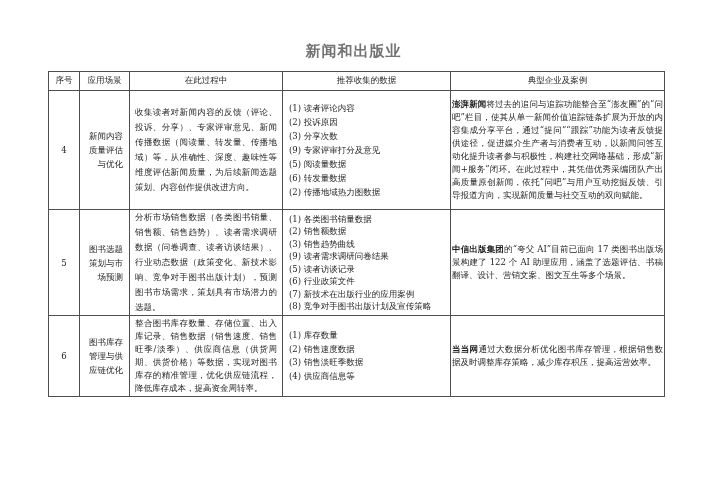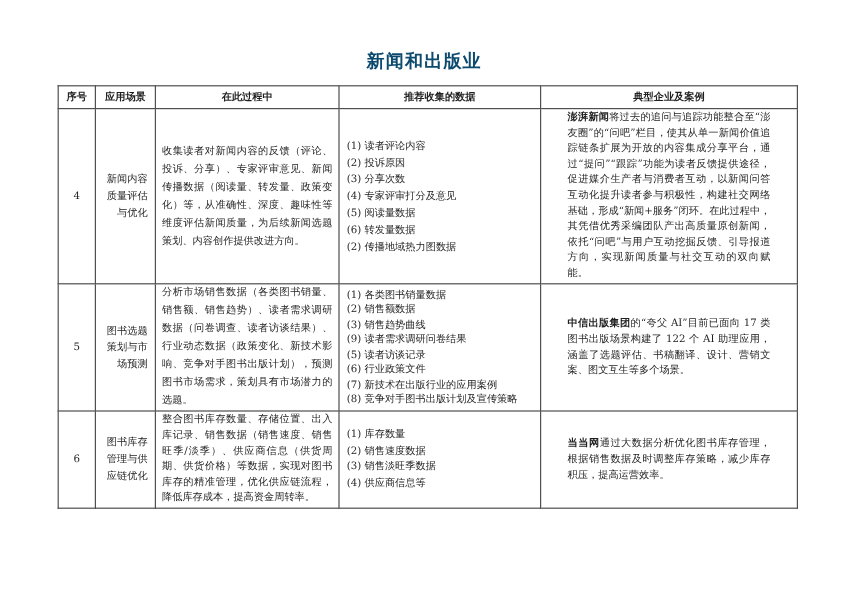--- a/index.html
+++ b/index.html
@@ -2,50 +2,50 @@
 <html><head>
 <meta charset="utf-8">
 <style>
   html,body{
     margin:0;padding:0;width:707px;height:500px;background:#ffffff;overflow:hidden;
     font-family:"DejaVu Serif","Liberation Serif",serif;color:#1f1f1f;
   }
   .page{width:707px;height:500px;position:relative;}
   .title{
     position:absolute;top:42px;left:0;width:707px;text-align:center;
-    font-size:15px;font-weight:bold;color:#0c4a6e;letter-spacing:1px;
+    font-size:15px;font-weight:bold;color:#737373;letter-spacing:1px;
   }
   table.doc{
     position:absolute;top:71px;left:48px;width:616px;
     border-collapse:collapse;table-layout:fixed;
   }
   col.w-idx{width:31px}
   col.w-scene{width:50px}
   col.w-detail{width:153px}
   col.w-data{width:168px}
   col.w-case{width:214px}
   th,td{
     border:1px solid #4f4f4f;vertical-align:middle;box-sizing:border-box;
     overflow:hidden;font-size:8.5px;
   }
   thead tr{height:19px}
-  th{font-weight:bold;text-align:center;padding:0 0;}
+  th{font-weight:normal;text-align:center;padding:0 0;}
   tbody tr.r4{height:119px}
   tbody tr.r5{height:103px}
   tbody tr.r6{height:81px}
   .c-idx{text-align:center;padding:0;}
   .c-scene{text-align:right;padding:0 6px;line-height:14px;}
   .c-detail{text-align:justify;padding:0 5px;line-height:15px;}
   tr.r6 .c-detail{line-height:13px;}
   .c-data{padding:0 6px;}
   .c-data .dl{white-space:nowrap;}
   tr.r4 .c-data .dl{line-height:14px;}
   tr.r5 .c-data .dl{line-height:12.5px;}
   tr.r6 .c-data .dl{line-height:13.5px;}
-  .c-case{text-align:justify;padding:1px 22px;line-height:13px;}
+  .c-case{text-align:justify;padding:1px 1px;line-height:13px;}
   .co{font-weight:bold;}
 </style>
 </head>
 <body>
 
 <div class="page">
   <div class="title">新闻和出版业</div>
 
   <table class="doc">
     <colgroup>
@@ -61,26 +61,26 @@
         <th>应用场景</th>
         <th>在此过程中</th>
         <th>推荐收集的数据</th>
         <th>典型企业及案例</th>
       </tr>
     </thead>
     <tbody>
       <tr class="r4">
         <td class="c-idx">4</td>
         <td class="c-scene">新闻内容质量评估与优化</td>
-        <td class="c-detail">收集读者对新闻内容的反馈（评论、投诉、分享）、专家评审意见、新闻传播数据（阅读量、转发量、政策变化）等，从准确性、深度、趣味性等维度评估新闻质量，为后续新闻选题策划、内容创作提供改进方向。</td>
+        <td class="c-detail">收集读者对新闻内容的反馈（评论、投诉、分享）、专家评审意见、新闻传播数据（阅读量、转发量、传播地域）等，从准确性、深度、趣味性等维度评估新闻质量，为后续新闻选题策划、内容创作提供改进方向。</td>
         <td class="c-data">
           <div class="dl">(1) 读者评论内容</div>
           <div class="dl">(2) 投诉原因</div>
           <div class="dl">(3) 分享次数</div>
-          <div class="dl">(4) 专家评审打分及意见</div>
+          <div class="dl">(9) 专家评审打分及意见</div>
           <div class="dl">(5) 阅读量数据</div>
           <div class="dl">(6) 转发量数据</div>
           <div class="dl">(2) 传播地域热力图数据</div>
         </td>
         <td class="c-case"><span class="co">澎湃新闻</span><span>将过去的追问与追踪功能整合至“澎友圈”的“问吧”栏目，使其从单一新闻价值追踪链条扩展为开放的内容集成分享平台，通过“提问”“跟踪”功能为读者反馈提供途径，促进媒介生产者与消费者互动，以新闻问答互动化提升读者参与积极性，构建社交网络基础，形成“新闻+服务”闭环。在此过程中，其凭借优秀采编团队产出高质量原创新闻，依托“问吧”与用户互动挖掘反馈、引导报道方向，实现新闻质量与社交互动的双向赋能。</span></td>
       </tr>
 
       <tr class="r5">
         <td class="c-idx">5</td>
         <td class="c-scene">图书选题策划与市场预测</td>

